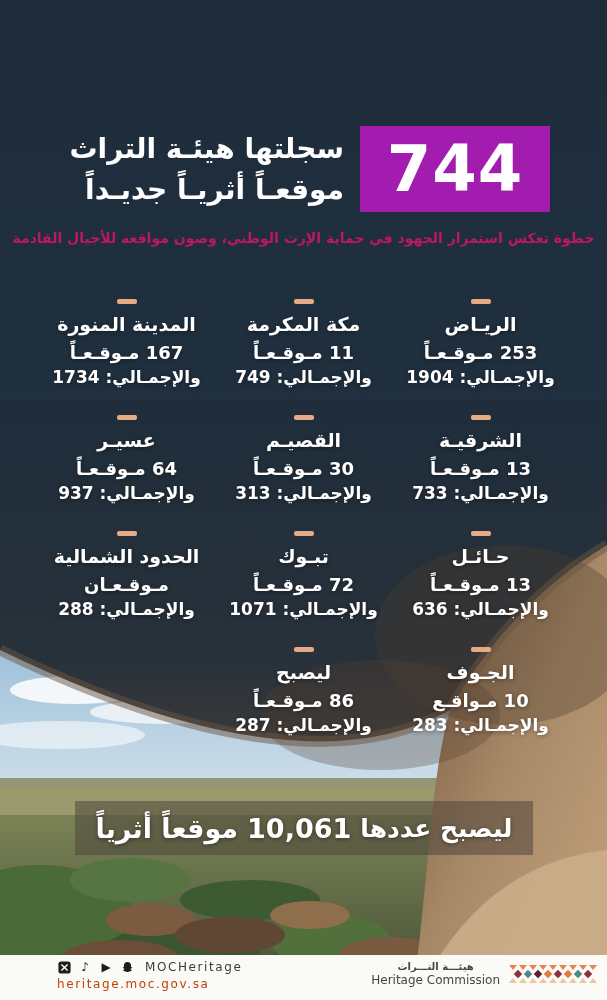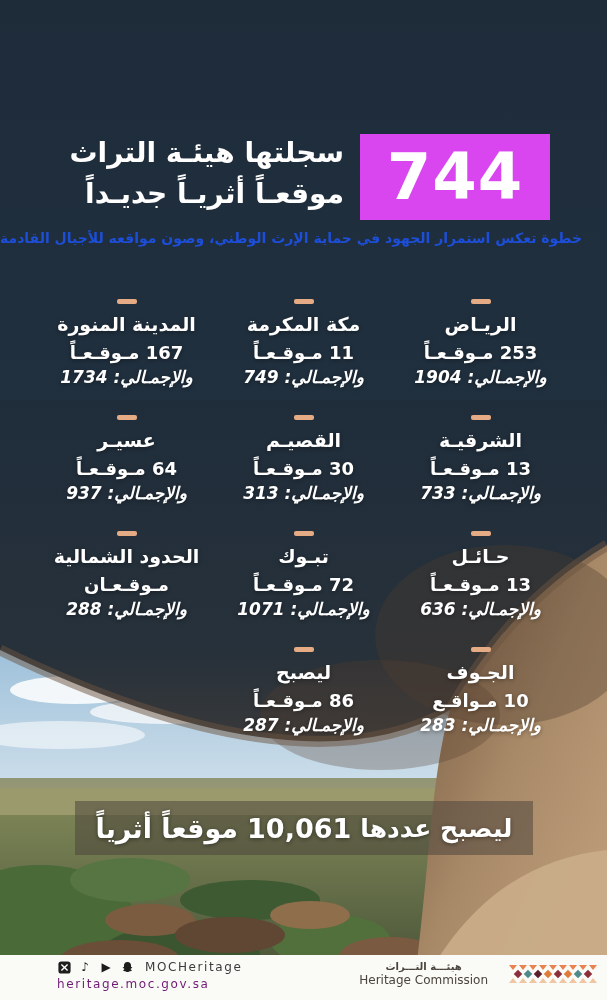--- a/index.html
+++ b/index.html
@@ -8,50 +8,50 @@
     background:linear-gradient(180deg,#1e2c3a 0%,#213140 55%,#22303d 100%);
     font-family:"DejaVu Sans", sans-serif;
   }
   .bg-svg{position:absolute;left:0;top:400px;width:607px;height:600px;}
 
   
   .header{position:absolute;top:126px;right:57px;left:30px;display:flex;direction:rtl;align-items:center;gap:16px;}
   .count-box{width:190px;height:86px;display:flex;align-items:center;justify-content:center;
     color:#fff;font-size:64px;font-weight:bold;letter-spacing:1px;}
   .title{color:#fff;font-weight:bold;font-size:28px;line-height:41px;text-align:right;white-space:nowrap;}
-  .subtitle{position:absolute;top:230px;left:0;right:0;text-align:left;direction:rtl;
-    color:#1d4ed8;font-weight:bold;font-size:14px;}
+  .subtitle{position:absolute;top:230px;left:0;right:0;text-align:center;direction:rtl;
+    color:#be185d;font-weight:bold;font-size:14px;}
 
   
   .grid{position:absolute;top:299px;left:38px;right:38px;display:grid;
     grid-template-columns:repeat(3,1fr);direction:rtl;row-gap:28px;}
   .cell{display:flex;flex-direction:column;align-items:center;color:#fff;
     text-shadow:0 1px 4px rgba(0,0,0,.4);}
   .dash{width:20px;height:5px;border-radius:2px;margin-bottom:9px;}
   .rname{font-size:19px;font-weight:bold;margin-bottom:7px;direction:rtl;}
   .rsites{font-size:18px;font-weight:bold;margin-bottom:4px;direction:rtl;}
-  .rtotal{font-size:17px;font-weight:bold;direction:rtl;font-style:italic;}
+  .rtotal{font-size:17px;font-weight:bold;direction:rtl;}
 
   
   .banner{position:absolute;left:75px;right:74px;top:801px;height:54px;
     background:rgba(74,68,59,.52);display:flex;align-items:center;justify-content:center;
     direction:rtl;gap:9px;color:#fff;text-shadow:0 1px 4px rgba(0,0,0,.45);}
   .banner .pfx{font-size:25px;font-weight:bold;}
   .banner .cnt{font-size:27px;font-weight:bold;}
   .banner .sfx{font-size:27px;font-weight:bold;}
 
   
   .footer{position:absolute;bottom:0;left:0;width:607px;height:45px;background:#fafaf7;}
   .footer-left{position:absolute;left:57px;top:5px;}
   .social-row{display:flex;align-items:center;gap:7px;}
   .icon{width:14px;height:14px;display:inline-flex;align-items:center;justify-content:center;
     color:#1d1d1d;font-size:12px;line-height:1;}
   .handle{font-size:12px;letter-spacing:1.6px;color:#3b3b3b;margin-left:4px;}
-  .website{font-size:12px;letter-spacing:1.6px;color:#701a75;margin-top:3px;}
-  .footer-right{position:absolute;right:10px;top:6px;display:flex;align-items:center;gap:21px;}
+  .website{font-size:12px;letter-spacing:1.6px;color:#c2410c;margin-top:3px;}
+  .footer-right{position:absolute;right:10px;top:6px;display:flex;align-items:center;gap:9px;}
   .logo-text{text-align:center;color:#4a443c;direction:rtl;}
   .logo-ar{font-size:10px;font-weight:bold;}
   .logo-en{font-size:12px;margin-top:1px;direction:ltr;}
   .pattern{display:flex;flex-direction:column;align-items:center;}
   .zigzag{display:flex;gap:2px;}
   .tri{width:0;height:0;border-left:4px solid transparent;border-right:4px solid transparent;}
   .diamonds{display:flex;gap:4px;margin:1px 0;}
   .diamond{width:6px;height:6px;transform:rotate(45deg);}
 </style>
 </head>
@@ -104,21 +104,21 @@
   <path d="M607,145 C540,185 490,240 450,310 C430,380 430,470 412,600 L607,600 Z" fill="url(#wallG)"></path>
   <path d="M415,600 C465,495 535,458 607,450 L607,600 Z" fill="#c9ac88" opacity="0.95"></path>
 
   <path d="M0,0 H607 V145 C540,185 490,240 450,310 Q300,395 0,250 Z" fill="url(#ceilG)"></path>
   <ellipse cx="505" cy="235" rx="130" ry="90" fill="#4e3c2e" opacity="0.35"></ellipse>
   <ellipse cx="380" cy="315" rx="120" ry="55" fill="#553f2d" opacity="0.3"></ellipse>
   <path d="M0,250 Q300,395 450,310 C490,240 540,185 607,145" stroke="#6b5340" stroke-width="11" fill="none" opacity="0.5"></path>
 </svg>
 
 <div class="header">
-  <div class="count-box" style="background: #d946ef; margin-top: 8px;">744</div>
+  <div class="count-box" style="background: #a21caf;">744</div>
   <div class="title">
     <div>سجلتها هيئـة التراث</div>
     <div>موقعـاً أثريـاً جديـداً</div>
   </div>
 </div>
 <div class="subtitle">خطوة تعكس استمرار الجهود في حماية الإرث الوطني، وصون مواقعه للأجيال القادمة</div>
 
 <div class="grid" id="regions-grid">
     <div class="cell">
       <span class="dash" style="background: rgb(229, 171, 132);"></span>

